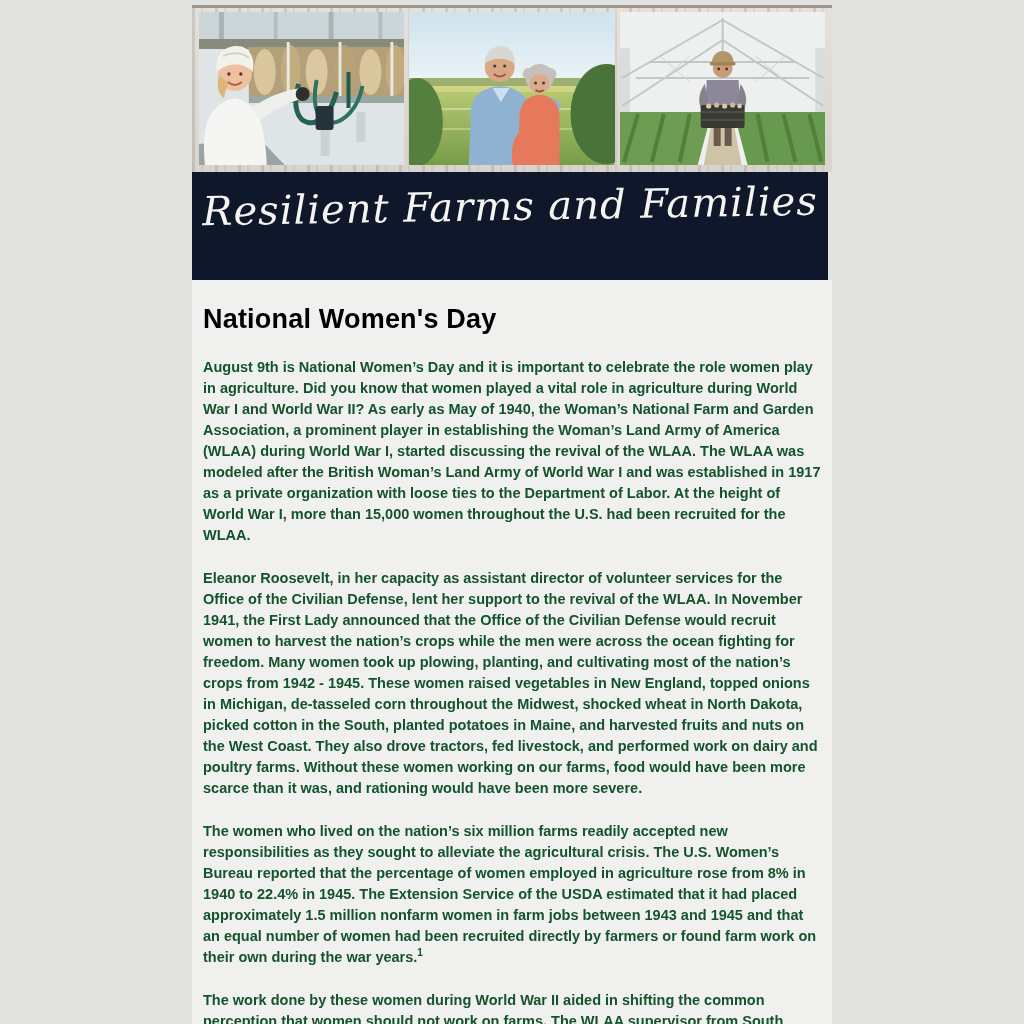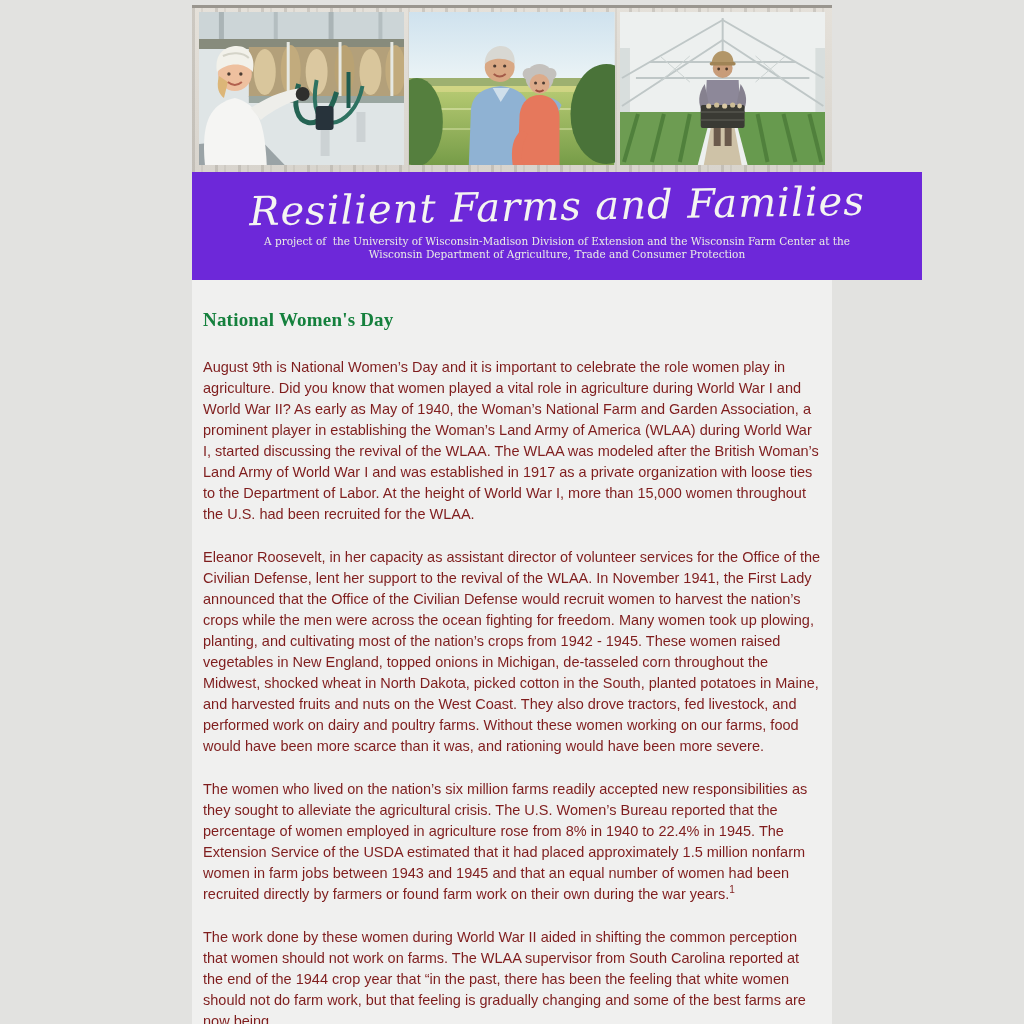--- a/index.html
+++ b/index.html
@@ -38,23 +38,23 @@
   .photo {
     flex: 1 1 0;
     height: 153px;
     overflow: hidden;
     background: #dfe5e6;
   }
   .photo svg { width: 100%; height: 100%; display: block; }
   
   .banner {
     box-sizing: border-box;
-    width: 730px;
+    width: 636px;
     height: 108px;
-    background: #6d28d9;
+    background: #0f172a;
     text-align: center;
     overflow: hidden;
   }
   .script-title {
     margin-top: 7px;
     font-family: "DejaVu Serif", serif;
     font-style: italic;
     font-size: 40px;
     line-height: 54px;
     letter-spacing: 1px;
@@ -71,38 +71,38 @@
   .banner-subtitle .sub-line { white-space: pre-wrap; }
   
   .content {
     box-sizing: border-box;
     width: 640px;
     background: #f0f0ef;
     padding: 24px 11px 60px 11px;
   }
   h1.article-title {
     margin: 0 0 10px 0;
-    font-size: 19px;
+    font-size: 27px;
     line-height: 31px;
     font-weight: 600;
-    color: #15803d;
+    color: #000000;
     letter-spacing: 0.2px;
-    font-family: Liberation Serif, serif;
   }
   .byline {
     font-size: 14px;
     line-height: 17px;
     font-weight: 700;
     color: #565656;
   }
   .content p {
     margin: 22px 0 0 0;
     font-size: 14.5px;
     line-height: 21px;
-    color: #7f1d1d;
+    color: #14532d;
+    font-weight: bold;
   }
   .content p sup {
     font-size: 10px;
     line-height: 0;
   }
 </style>
 </head>
 <body>
 
 <div class="page">
@@ -233,24 +233,20 @@
           <path d="M92,52 C92,43 98,39 103,39 C110,39 114,44 114,52 Z" fill="#b29668"></path>
           <rect x="90" y="50" width="26" height="3.5" rx="1.7" fill="#a08456"></rect>
           <circle cx="99" cy="57" r="1.4" fill="#463427"></circle>
           <circle cx="107" cy="57" r="1.4" fill="#463427"></circle>
         </svg>
       </div>
     </div>
 
     <div class="banner">
       <div class="script-title">Resilient Farms and Families</div>
-      <div class="banner-subtitle">
-        <div class="sub-line">A project of  the University of Wisconsin-Madison Division of Extension and the Wisconsin Farm Center at the</div>
-        <div class="sub-line">Wisconsin Department of Agriculture, Trade and Consumer Protection</div>
-      </div>
     </div>
 
     <div class="content">
       <h1 class="article-title">National Women's Day</h1>
 
       <p><span>August 9th is National Women’s Day and it is important to celebrate the role women play in agriculture. Did you know that women played a vital role in agriculture during World War I and World War II? As early as May of 1940, the Woman’s National Farm and Garden Association, a prominent player in establishing the Woman’s Land Army of America (WLAA) during World War I, started discussing the revival of the WLAA. The WLAA was modeled after the British Woman’s Land Army of World War I and was established in 1917 as a private organization with loose ties to the Department of Labor. At the height of World War I, more than 15,000 women throughout the U.S. had been recruited for the WLAA.</span></p>
 
       <p><span>Eleanor Roosevelt, in her capacity as assistant director of volunteer services for the Office of the Civilian Defense, lent her support to the revival of the WLAA. In November 1941, the First Lady announced that the Office of the Civilian Defense would recruit women to harvest the nation’s crops while the men were across the ocean fighting for freedom. Many women took up plowing, planting, and cultivating most of the nation’s crops from 1942 - 1945. These women raised vegetables in New England, topped onions in Michigan, de-tasseled corn throughout the Midwest, shocked wheat in North Dakota, picked cotton in the South, planted potatoes in Maine, and harvested fruits and nuts on the West Coast. They also drove tractors, fed livestock, and performed work on dairy and poultry farms. Without these women working on our farms, food would have been more scarce than it was, and rationing would have been more severe.</span></p>
 
       <p><span>The women who lived on the nation’s six million farms readily accepted new responsibilities as they sought to alleviate the agricultural crisis. The U.S. Women’s Bureau reported that the percentage of women employed in agriculture rose from 8% in 1940 to 22.4% in 1945. The Extension Service of the USDA estimated that it had placed approximately 1.5 million nonfarm women in farm jobs between 1943 and 1945 and that an equal number of women had been recruited directly by farmers or found farm work on their own during the war years.</span><sup>1</sup></p>

